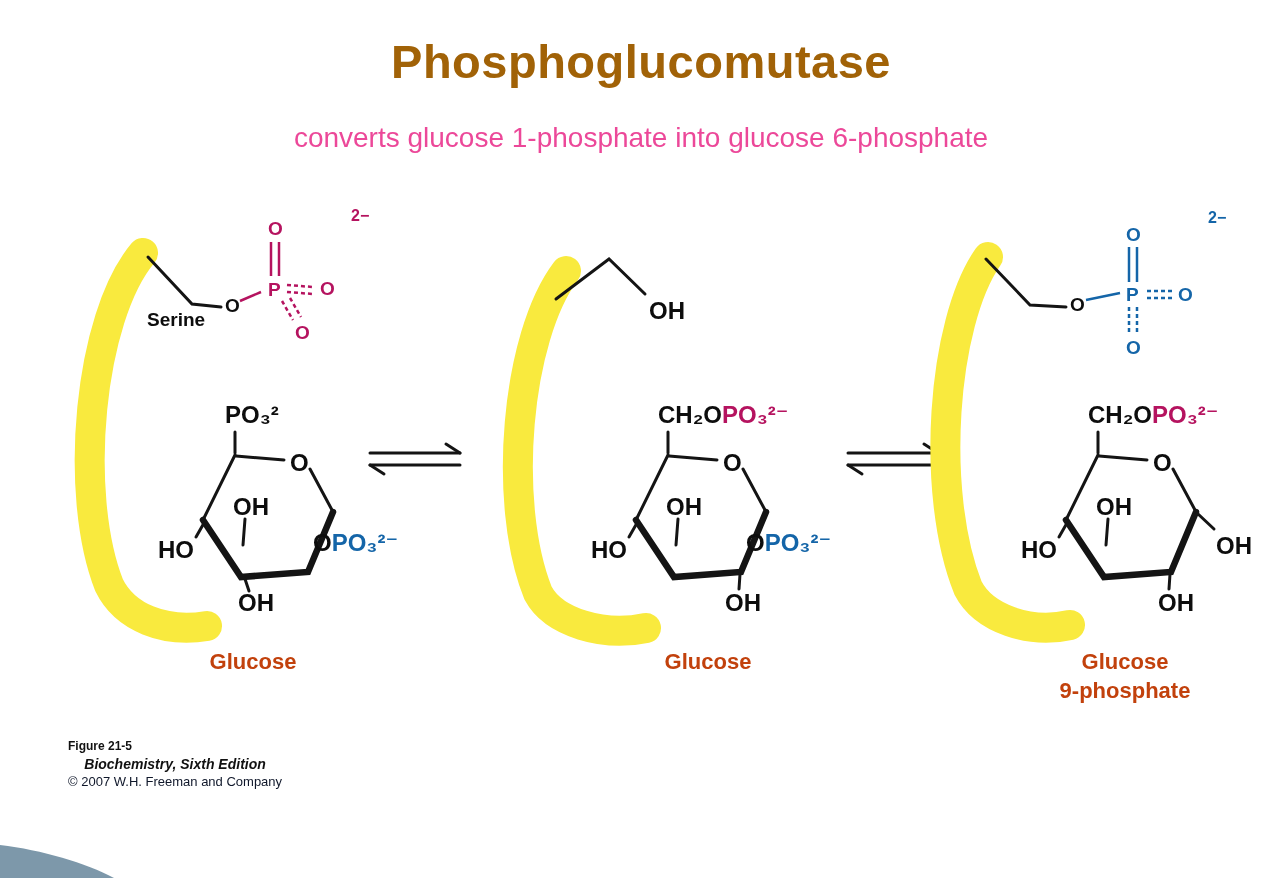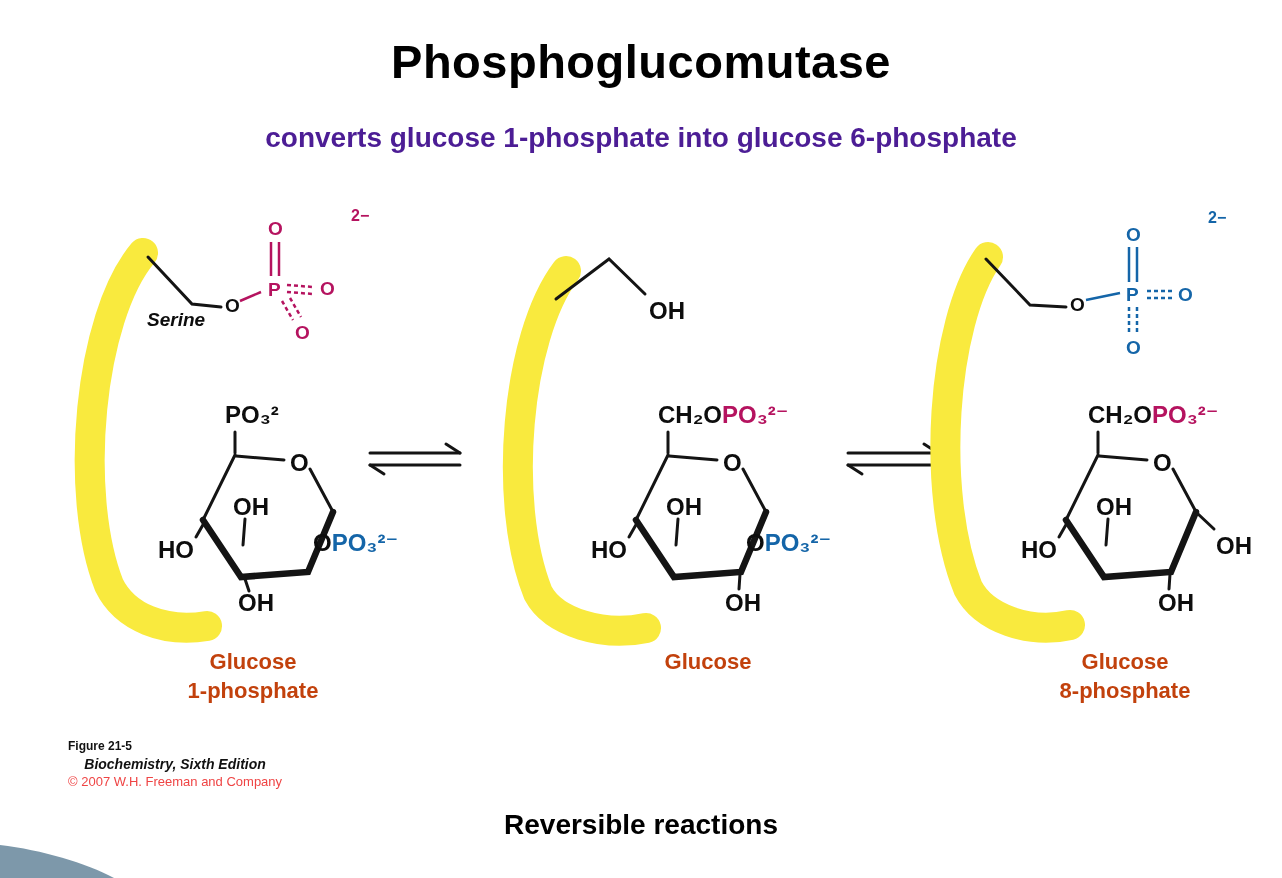--- a/index.html
+++ b/index.html
@@ -1,40 +1,40 @@
 <!DOCTYPE html>
 <html><head>
 <meta charset="utf-8">
 <style>
   html,body{margin:0;padding:0;background:#ffffff;}
   body{font-family:"Liberation Sans","DejaVu Sans",sans-serif;color:#0d0d0d;}
   .slide{position:relative;width:1282px;height:878px;background:#ffffff;overflow:hidden;}
-  .title{position:absolute;top:34px;left:0;width:100%;text-align:center;font-size:47px;font-weight:bold;letter-spacing:.5px;color:#000000;}
-  .subtitle{position:absolute;top:122px;left:0;width:100%;text-align:center;font-size:28px;font-weight:bold;color:#4c1d95;}
+  .title{position:absolute;top:34px;left:0;width:100%;text-align:center;font-size:47px;font-weight:bold;letter-spacing:.5px;color:#a16207;}
+  .subtitle{position:absolute;top:122px;left:0;width:100%;text-align:center;font-size:28px;font-weight:normal;color:#ec4899;}
   .panel{position:absolute;top:195px;width:350px;height:560px;}
   #panel1{left:55px;} #panel2{left:488px;} #panel3{left:918px;}
   .panel svg.structure{position:absolute;left:0;top:0;}
   .lbl{position:absolute;font-weight:bold;white-space:nowrap;}
   .atom{font-size:19px;}
   .f20{font-size:24px;}
   .charge{font-size:16px;}
   .magenta{color:#b5135f;}
   .blue{color:#1465a8;}
   .serine-label{font-size:19px;}
   .mol-name{position:absolute;top:452px;text-align:center;font-size:22px;font-weight:bold;line-height:1.32;color:#c2410c;}
   #panel1 .mol-name{left:38px;width:320px;}
   #panel2 .mol-name{left:70px;width:300px;}
   #panel3 .mol-name{left:57px;width:300px;}
   .eq-arrow{position:absolute;top:438px;width:102px;height:42px;}
   #arrow1{left:364px;}
   #arrow2{left:842px;}
   .credit{position:absolute;left:68px;top:739px;line-height:1.3;color:#111;}
   .credit .l1{font-size:12px;font-weight:bold;}
   .credit .l2{font-size:14px;font-weight:bold;font-style:italic;text-align:center;}
-  .credit .l3{font-size:13px;color:#ef4444;margin-top:1px;}
+  .credit .l3{font-size:13px;color:#0f172a;margin-top:1px;}
   .footer-label{position:absolute;top:809px;left:0;width:100%;text-align:center;font-size:28px;font-weight:bold;color:#000;}
   .corner{position:absolute;left:0;bottom:0;}
 </style>
 </head>
 <body>
 
 <div class="slide">
 
   <div class="title">Phosphoglucomutase</div>
   <div class="subtitle">converts glucose 1-phosphate into glucose 6-phosphate</div>
@@ -59,36 +59,35 @@
         <path stroke-width="3" d="M255 274 L277 315"></path>
         <path stroke-width="6.5" d="M278 317 L253 377 L186 382 L148 325"></path>
         <path stroke-width="3" d="M148 325 L180 260"></path>
         <path stroke-width="3" d="M180 258 L180 237"></path>
         <path stroke-width="3" d="M277 319 L271 332"></path>
         <path stroke-width="3" d="M190 324 L188 350"></path>
         <path stroke-width="3" d="M141 342 L149 328"></path>
         <path stroke-width="3" d="M190 384 L194 396"></path>
       </g>
     </svg>
-    <span class="lbl serine-label" style="left:92px;top:114px;font-style:italic;">Serine</span>
+    <span class="lbl serine-label" style="left:92px;top:114px;">Serine</span>
     <span class="lbl atom" style="left:170px;top:100px;">O</span>
     <span class="lbl atom magenta" style="left:213px;top:84px;">P</span>
     <span class="lbl atom magenta" style="left:213px;top:23px;">O</span>
     <span class="lbl atom magenta" style="left:265px;top:83px;">O</span>
     <span class="lbl atom magenta" style="left:240px;top:127px;">O</span>
     <span class="lbl charge magenta" style="left:296px;top:12px;">2−</span>
     <span class="lbl f20" style="left:170px;top:206px;"><span>PO₃²</span></span>
     <span class="lbl f20" style="left:235px;top:254px;">O</span>
     <span class="lbl f20" style="left:178px;top:298px;">OH</span>
     <span class="lbl f20" style="left:103px;top:341px;">HO</span>
     <span class="lbl f20" style="left:183px;top:394px;">OH</span>
     <span class="lbl f20" style="left:258px;top:334px;"><span>O</span><span class="blue">PO₃²⁻</span></span>
     <div class="mol-name">
       <div>Glucose</div>
-      <div>1-phosphate</div>
     </div>
   </div>
 
   <div class="eq-arrow" id="arrow1">
     <svg width="102" height="42" viewBox="0 0 102 42">
       <g stroke="#141414" stroke-width="3" fill="none" stroke-linecap="round">
         <path d="M6 15 L96 15"></path>
           <path d="M96 15 L82 6"></path>
         <path d="M96 27 L6 27"></path>
           <path d="M6 27 L20 36"></path>
@@ -171,29 +170,28 @@
     <span class="lbl atom blue" style="left:208px;top:142px;">O</span>
     <span class="lbl charge blue" style="left:290px;top:14px;">2−</span>
     <span class="lbl f20" style="left:170px;top:206px;"><span>CH₂O</span><span class="magenta">PO₃²⁻</span></span>
     <span class="lbl f20" style="left:235px;top:254px;">O</span>
     <span class="lbl f20" style="left:178px;top:298px;">OH</span>
     <span class="lbl f20" style="left:103px;top:341px;">HO</span>
     <span class="lbl f20" style="left:240px;top:394px;">OH</span>
     <span class="lbl f20" style="left:298px;top:337px;">OH</span>
     <div class="mol-name">
       <div>Glucose</div>
-      <div>8-phosphate</div>
+      <div>9-phosphate</div>
     </div>
   </div>
 
   <div class="credit">
     <div class="l1">Figure 21-5</div>
     <div class="l2">Biochemistry, Sixth Edition</div>
     <div class="l3">© 2007 W.H. Freeman and Company</div>
   </div>
 
-  <div class="footer-label">Reversible reactions</div>
 
   <svg class="corner" width="120" height="36" viewBox="0 0 120 36">
     <path d="M0 3 C42 8, 86 21, 114 36 L0 36 Z" fill="#7d98aa"></path>
   </svg>
 
 </div>
 
 </body></html>

